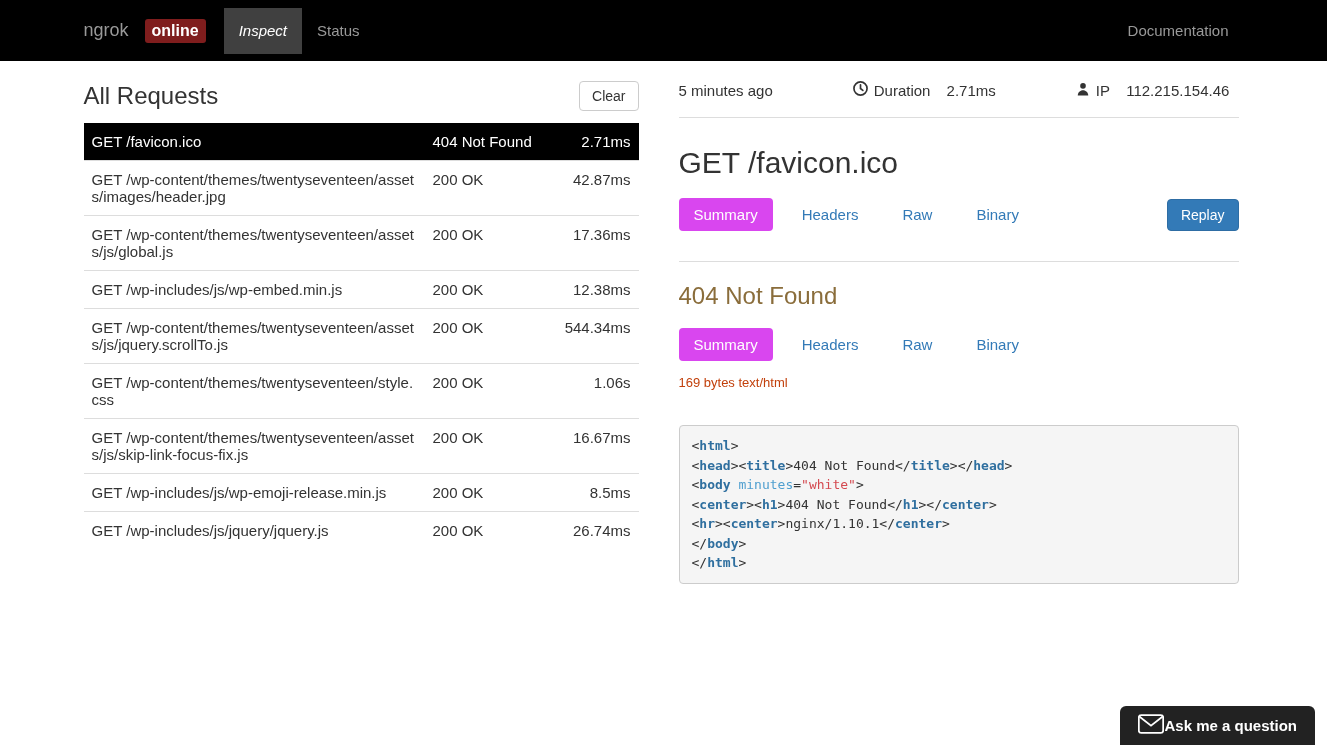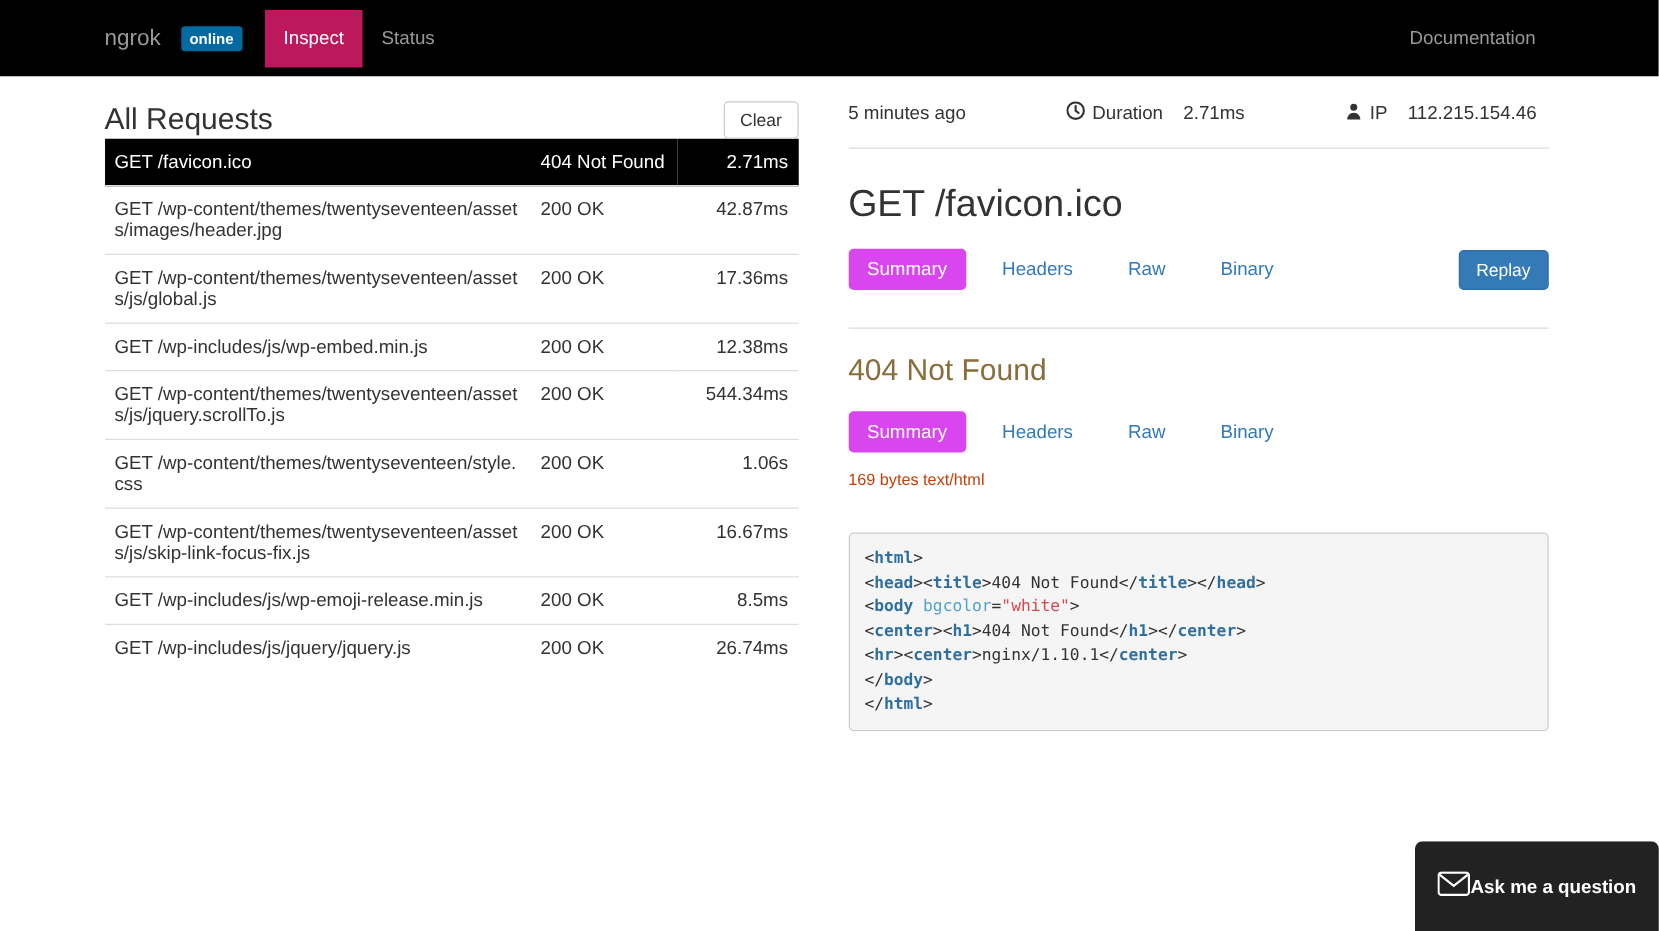--- a/index.html
+++ b/index.html
@@ -2,31 +2,31 @@
 <html><head>
 <meta charset="utf-8">
 <style>
 * { box-sizing: border-box; margin: 0; padding: 0; }
 body { font-family: -apple-system, "Helvetica Neue", Helvetica, Arial, sans-serif; font-size: 15px; color: #333; background: #fff; }
 
 
 .navbar { background: #000; height: 61px; display: flex; align-items: center; padding: 0 0; }
 .nav-inner { width: 1160px; margin: 0 auto; display: flex; align-items: stretch; height: 46px; }
 .brand { color: #999; font-size: 18px; font-weight: 400; padding: 12px 16px 0 0; }
-.badge-online { background: #0369a1; color: #fff; font-size: 12px; font-weight: bold; padding: 3px 7px; border-radius: 3px; align-self: center; margin-right: 18px; }
+.badge-online { background: #7f1d1d; color: #fff; font-size: 16px; font-weight: bold; padding: 3px 7px; border-radius: 3px; align-self: center; margin-right: 18px; }
 .nav-item { color: #999; padding: 14px 15px 0; cursor: pointer; height: 46px; }
-.nav-item.active { color: #fff; background: #be185d; }
+.nav-item.active { color: #fff; background: #404040; font-style: italic; }
 .nav-right { margin-left: auto; }
 
 
 .container { width: 1160px; margin: 0 auto; display: flex; }
 .left { width: 555px; padding: 20px 0 0 0; }
 .right { width: 560px; margin-left: 40px; padding-top: 20px; }
 
-.left-header { display: flex; align-items: center; justify-content: space-between; }
+.left-header { display: flex; align-items: center; justify-content: space-between; margin-bottom: 12px; }
 h2.all-req { font-size: 24px; font-weight: 500; }
 .btn { border: 1px solid #ccc; background: #fff; padding: 6px 12px; border-radius: 4px; cursor: pointer; font-size: 14px; color: #333; }
 .btn-primary { background: #337ab7; border-color: #2e6da4; color: #fff; }
 
 
 .req-table { width: 100%; border-collapse: collapse; }
 .req-table tr { border-top: 1px solid #ddd; }
 .req-table tr:first-child { border-top: none; }
 .req-table td { padding: 10px 8px; vertical-align: top; font-size: 15px; }
 .req-table tr.selected { background: #000; color: #fff; }
@@ -48,21 +48,21 @@
 .section-divider { border-top: 1px solid #ddd; margin: 30px 0 0; }
 h2.resp-status { font-size: 24px; font-weight: 500; color: #8a6d3b; margin: 20px 0 18px; }
 .bytes-info { font-size: 13px; color: #c2410c; margin: 14px 0 8px; }
 
 pre.code { border: 1px solid #ccc; background: #f5f5f5; border-radius: 4px; padding: 10px 12px; font-family: Menlo, Monaco, Consolas, monospace; font-size: 13px; line-height: 1.5; white-space: pre-wrap; word-break: break-word; margin-top: 35px; }
 pre.code .tag { color: #2f6f9f; font-weight: bold; }
 pre.code .attr { color: #4f9fcf; }
 pre.code .str { color: #d44950; }
 
 
-.ask-widget { position: fixed; bottom: 0; right: 0; background: #222; color: #fff; padding: 24px 18px; border-radius: 6px 6px 0 0; display: flex; align-items: center; font-weight: bold; font-size: 15px; cursor: pointer; }
+.ask-widget { position: fixed; bottom: 0; right: 12px; background: #222; color: #fff; padding: 8px 18px; border-radius: 6px 6px 0 0; display: flex; align-items: center; font-weight: bold; font-size: 15px; cursor: pointer; }
 .ask-widget svg { width: 26px; height: 20px; }
 </style>
 </head>
 <body>
 
 <div class="navbar">
   <div class="nav-inner">
     <div class="brand">ngrok</div>
     <span class="badge-online">online</span>
     <div id="nav-items" style="display:flex;">
@@ -180,21 +180,21 @@
           <div class="tab">Headers</div>
           <div class="tab">Raw</div>
           <div class="tab">Binary</div>
         </div>
     </div>
 
     <div class="bytes-info">169 bytes text/html</div>
 
     <pre class="code">&lt;<span class="tag">html</span>&gt;
 &lt;<span class="tag">head</span>&gt;&lt;<span class="tag">title</span>&gt;404 Not Found&lt;/<span class="tag">title</span>&gt;&lt;/<span class="tag">head</span>&gt;
-&lt;<span class="tag">body</span> <span class="attr">bgcolor</span>=<span class="str">"white"</span>&gt;
+&lt;<span class="tag">body</span> <span class="attr">minutes</span>=<span class="str">"white"</span>&gt;
 &lt;<span class="tag">center</span>&gt;&lt;<span class="tag">h1</span>&gt;404 Not Found&lt;/<span class="tag">h1</span>&gt;&lt;/<span class="tag">center</span>&gt;
 &lt;<span class="tag">hr</span>&gt;&lt;<span class="tag">center</span>&gt;nginx/1.10.1&lt;/<span class="tag">center</span>&gt;
 &lt;/<span class="tag">body</span>&gt;
 &lt;/<span class="tag">html</span>&gt;</pre>
   </div>
 </div>
 
 <div class="ask-widget">
   <span>
     <svg viewBox="0 0 32 24" fill="none" stroke="#fff" stroke-width="2.2">

